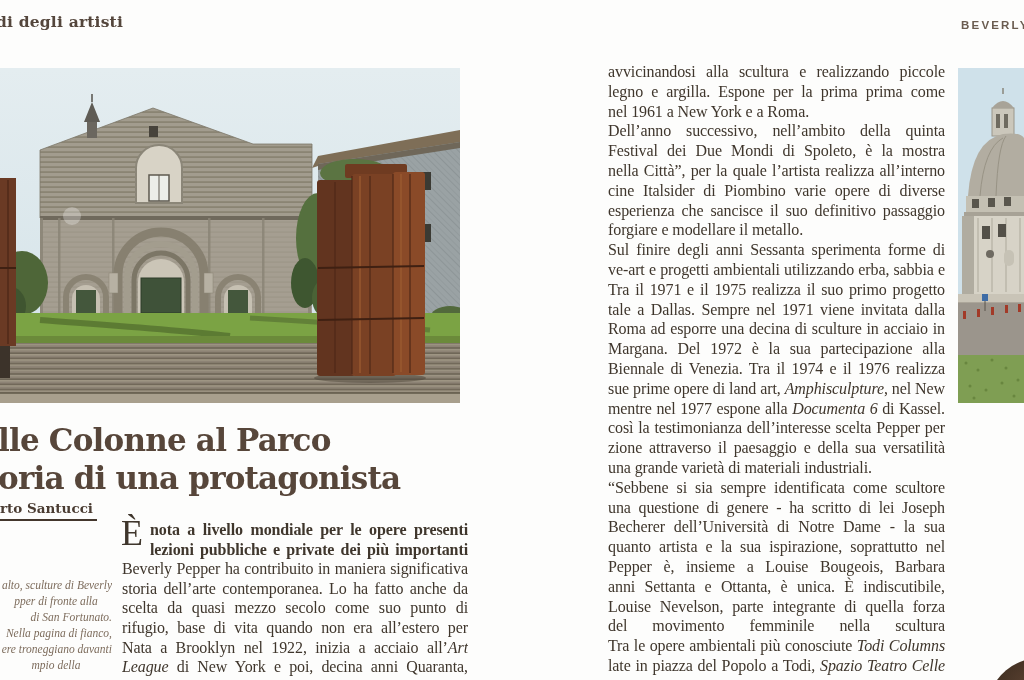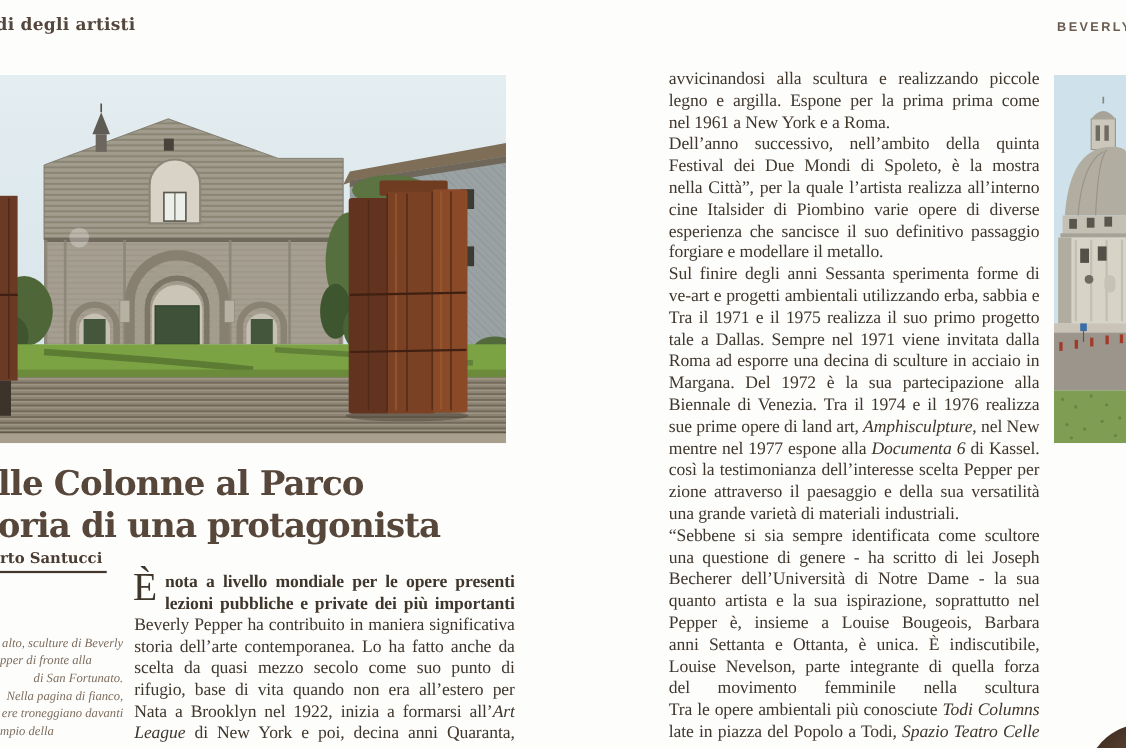--- a/index.html
+++ b/index.html
@@ -38,21 +38,21 @@
   #author{
     left:0;top:500px;
     font-family:"DejaVu Serif", serif;font-weight:bold;
     font-size:13.5px;color:#4a3c32;
     display:inline-block;padding:0 4px 3px 0;border-bottom:2px solid #43362c;
     white-space:nowrap;
   }
   
   #photo-caption{left:0;top:577px;width:112px;color:#7d6c5c;}
   #photo-caption .tline{
-    text-align:left;text-align-last:right;
+    text-align:center;text-align-last:right;
     height:16.1px;line-height:16.1px;font-size:11.5px;font-style:italic;overflow:hidden;
   }
   
   .col{color:#3f362c;font-size:16px;letter-spacing:-0.1px;}
   .col .tline{
     text-align:justify;text-align-last:justify;
     height:19.8px;line-height:19.8px;overflow:hidden;
   }
   #intro-col{left:122px;top:520px;width:346px;}
   #intro-col .tline{height:19.6px;line-height:19.6px;}
@@ -290,21 +290,21 @@
   </div>
 
 <div class="abs" id="dropcap">È</div>
 <div class="abs col" id="intro-col">
     <div class="tline"><span>nota a livello mondiale per le opere presenti nelle col-</span></div>
     <div class="tline"><span>lezioni pubbliche e private dei più importanti musei,</span></div>
     <div class="tline"><span>Beverly Pepper ha contribuito in maniera significativa alla</span></div>
     <div class="tline"><span>storia dell’arte contemporanea. Lo ha fatto anche da Todi,</span></div>
     <div class="tline"><span>scelta da quasi mezzo secolo come suo punto di riferimento,</span></div>
     <div class="tline tl-end"><span>rifugio, base di vita quando non era all’estero per lavoro.</span></div>
-    <div class="tline"><span>Nata a Brooklyn nel 1922, inizia a formarsi all’</span><span class="it">Art Students’</span></div>
+    <div class="tline"><span>Nata a Brooklyn nel 1922, inizia a acciaio all’</span><span class="it">Art Students’</span></div>
     <div class="tline"><span class="it">League</span><span> di New York e poi, decina anni Quaranta, all’</span><span class="it">Academy</span></div>
   </div>
 
 <div class="abs col" id="main-col">
     <div class="tline"><span>avvicinandosi alla scultura e realizzando piccole forme in</span></div>
     <div class="tline"><span>legno e argilla. Espone per la prima prima come scultrice</span></div>
     <div class="tline tl-end"><span>nel 1961 a New York e a Roma.</span></div>
     <div class="tline"><span>Dell’anno successivo, nell’ambito della quinta edizione del</span></div>
     <div class="tline"><span>Festival dei Due Mondi di Spoleto, è la mostra “Sculture</span></div>
     <div class="tline"><span>nella Città”, per la quale l’artista realizza all’interno delle offi-</span></div>

